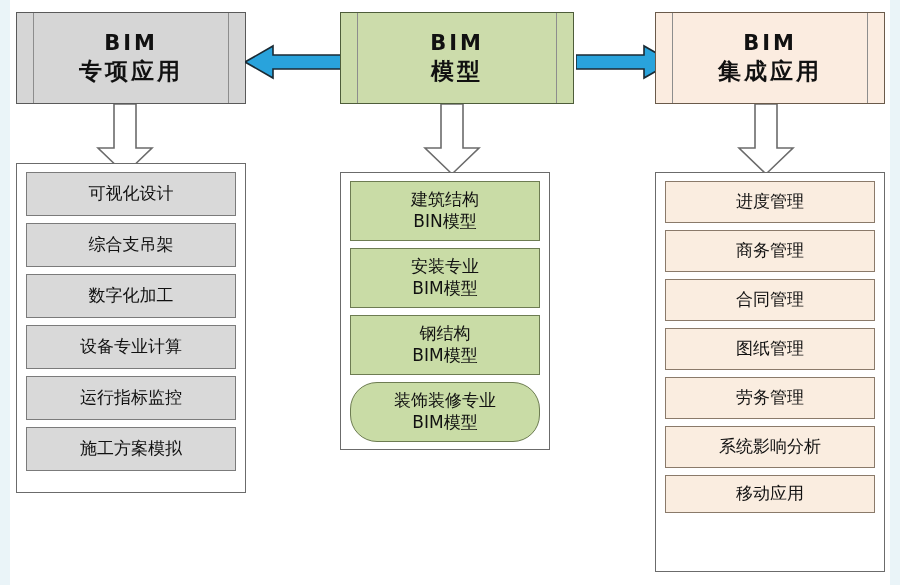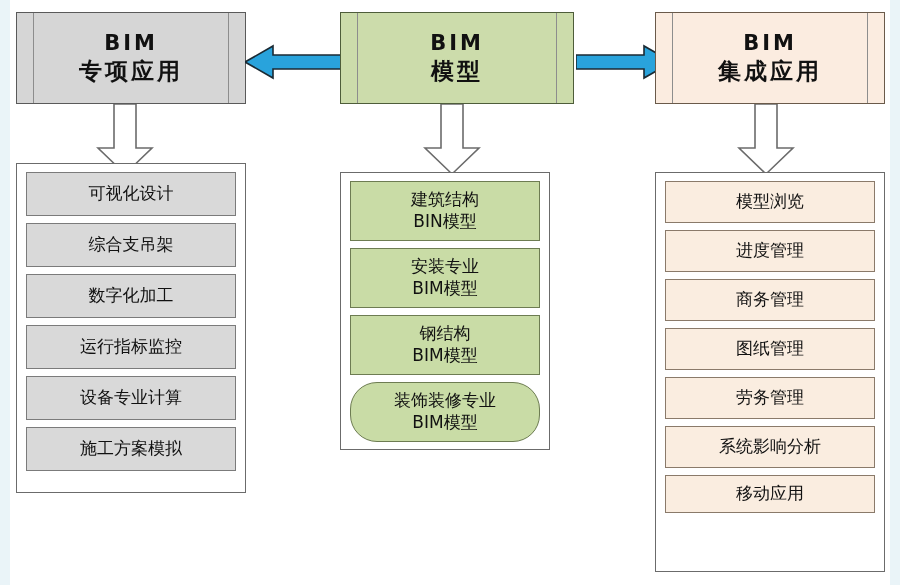--- a/index.html
+++ b/index.html
@@ -125,24 +125,24 @@
     <div class="item item-grey" style="height:44px;">
       <span>可视化设计</span>
     </div>
     <div class="item item-grey" style="height:44px;">
       <span>综合支吊架</span>
     </div>
     <div class="item item-grey" style="height:44px;">
       <span>数字化加工</span>
     </div>
     <div class="item item-grey" style="height:44px;">
+      <span>设备专业计算</span>
+    </div>
+    <div class="item item-grey" style="height:44px;">
       <span>运行指标监控</span>
-    </div>
-    <div class="item item-grey" style="height:44px;">
-      <span>设备专业计算</span>
     </div>
     <div class="item item-grey" style="height:44px;">
       <span>施工方案模拟</span>
     </div>
   </div>
 
   <svg class="blue-arrow" style="left:245px; top:42px;" width="96" height="40" viewBox="0 0 96 40">
     <polygon points="0,20 28,4 28,13 96,13 96,27 28,27 28,36" fill="#29a3dc" stroke="#1b2a33" stroke-width="1.6" stroke-linejoin="miter"></polygon>
   </svg>
 
@@ -186,27 +186,27 @@
     <span class="header-line latin">BIM</span>
     <span class="header-line cjk">集成应用</span>
   </div>
 
   <svg class="down-arrow" style="left:727px; top:104px;" width="78" height="72" viewBox="0 0 78 72">
     <polygon points="28,0 50,0 50,44 66,44 39,70 12,44 28,44" fill="#ffffff" stroke="#6b6b6b" stroke-width="1.6"></polygon>
   </svg>
 
   <div class="list-box" style="left:655px; top:172px; width:230px; height:400px;">
     <div class="item item-peach" style="height:42px;">
-      <span>模型浏览</span>
-    </div>
-    <div class="item item-peach" style="height:42px;">
       <span>进度管理</span>
     </div>
     <div class="item item-peach" style="height:42px;">
       <span>商务管理</span>
+    </div>
+    <div class="item item-peach" style="height:42px;">
+      <span>合同管理</span>
     </div>
     <div class="item item-peach" style="height:42px;">
       <span>图纸管理</span>
     </div>
     <div class="item item-peach" style="height:42px;">
       <span>劳务管理</span>
     </div>
     <div class="item item-peach" style="height:42px;">
       <span>系统影响分析</span>
     </div>

